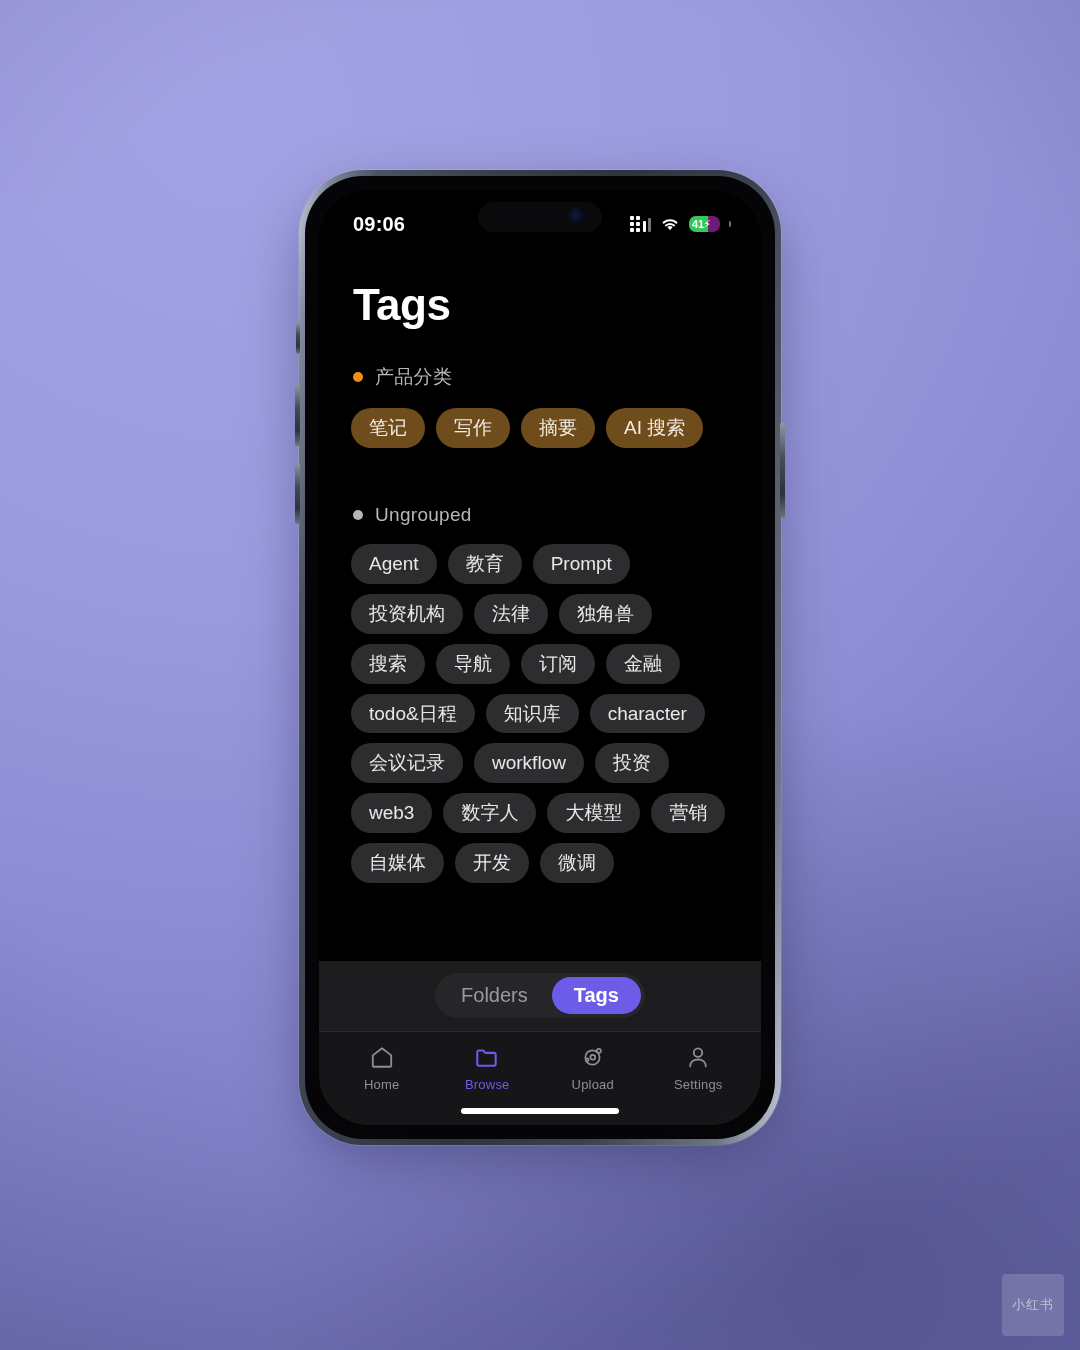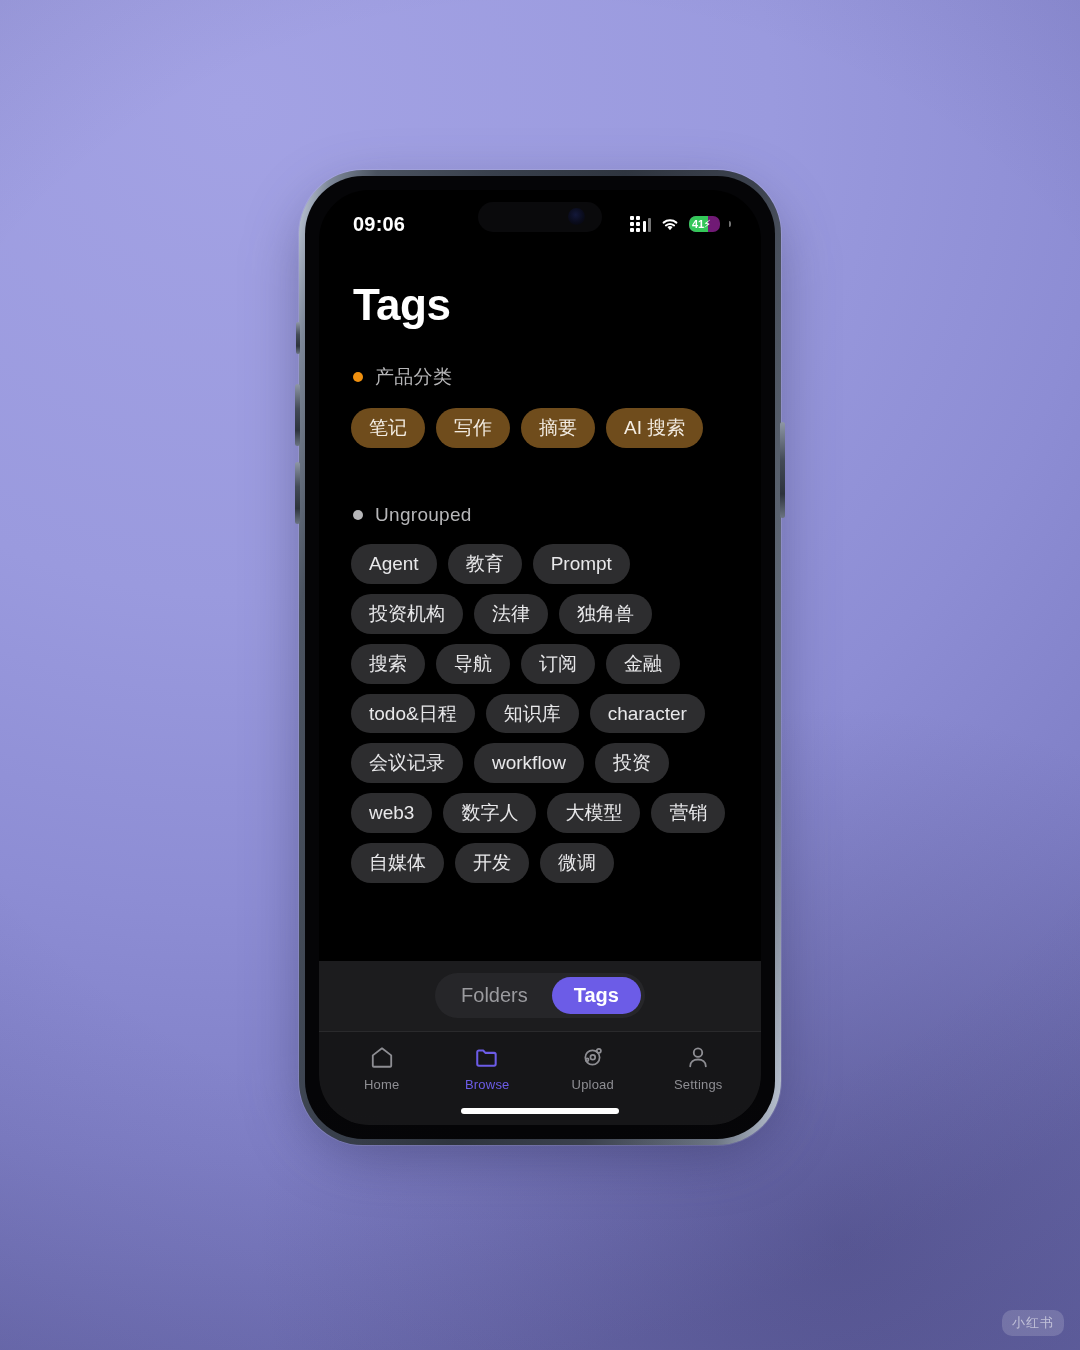--- a/index.html
+++ b/index.html
@@ -291,22 +291,22 @@
   }
 
   
   #watermark {
     position: absolute;
     right: 16px;
     bottom: 14px;
     background: rgba(255,255,255,0.16);
     color: rgba(255,255,255,0.55);
     font-size: 13px;
-    padding: 4px 10px;
-    border-radius: 10px;
+    padding: 22px 10px;
+    border-radius: 4px;
     letter-spacing: 1px;
     margin-top: 12px;
   }
 </style>
 </head>
 <body>
 
 <div id="backdrop"></div>
 <div id="backdrop-shade"></div>
 

